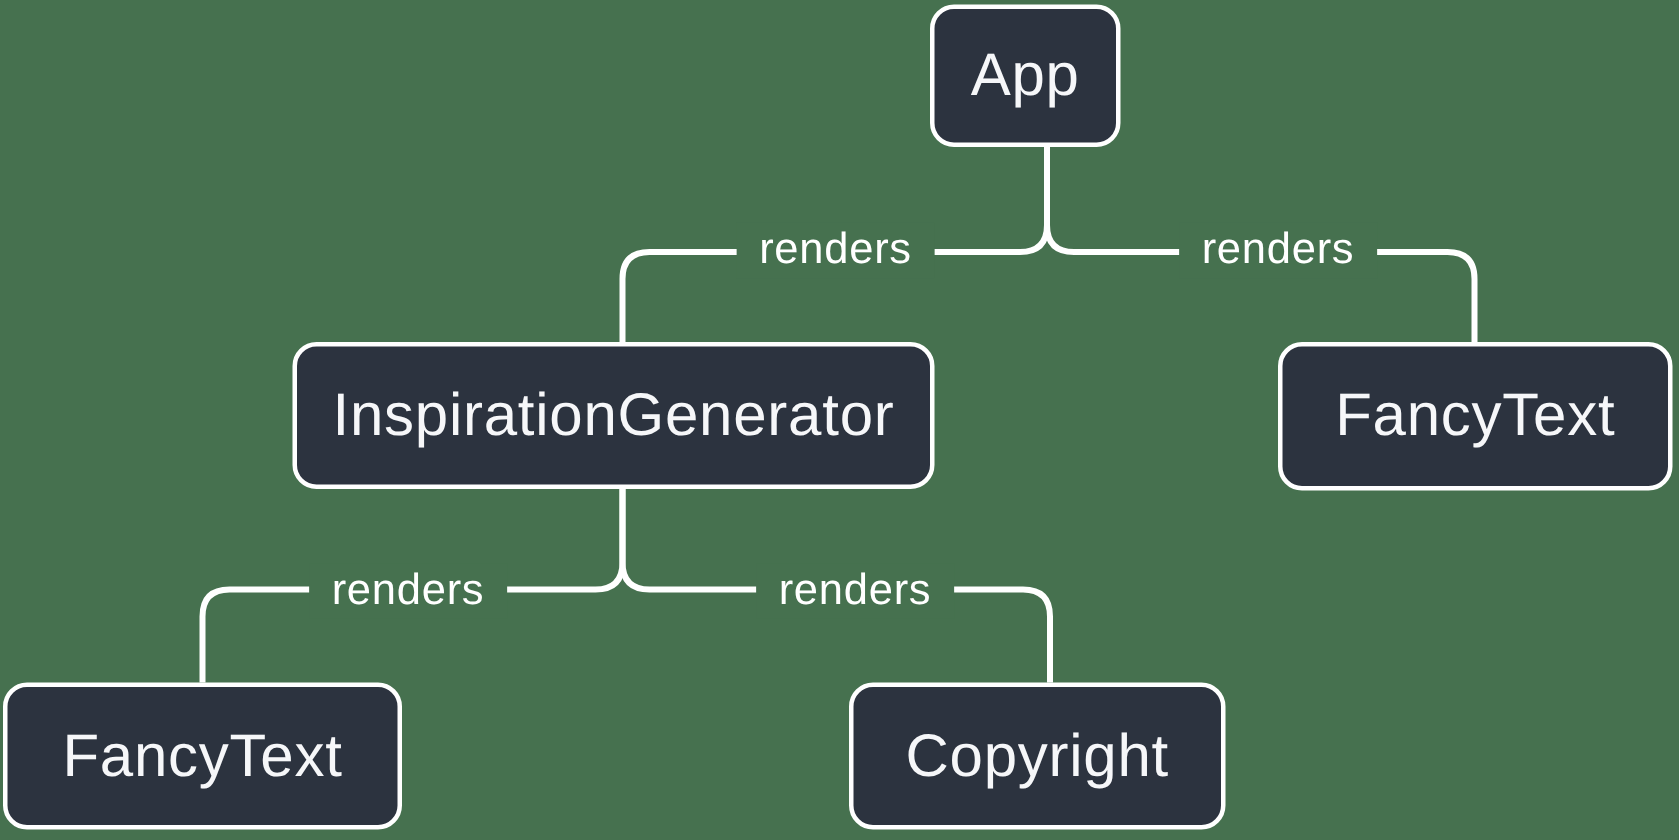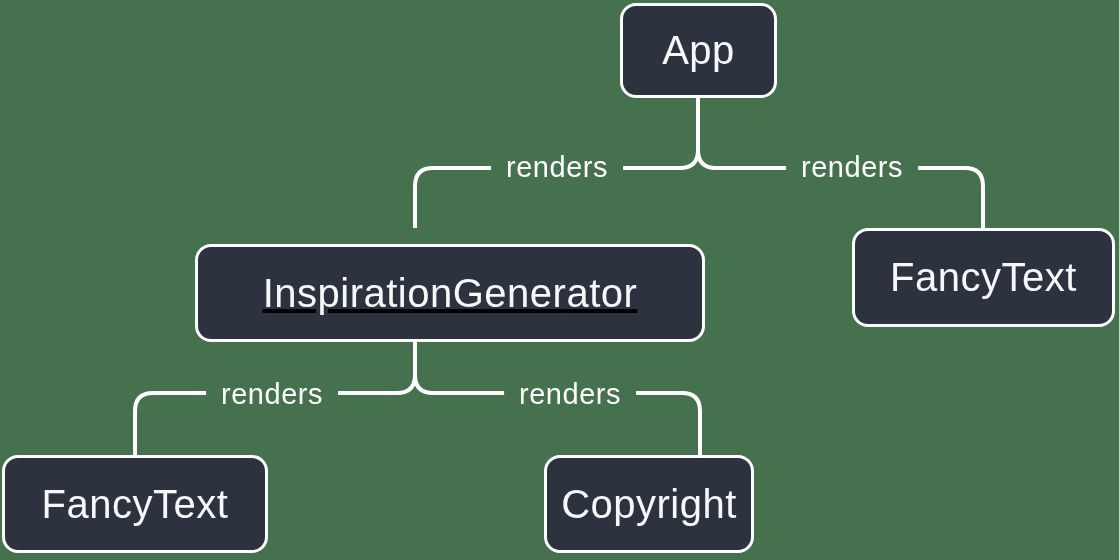--- a/index.html
+++ b/index.html
@@ -69,28 +69,28 @@
   <svg class="connectors" viewBox="0 0 1119 560" xmlns="http://www.w3.org/2000/svg">
       <path d="M 698 98 L 698 150 Q 698 168 680 168 L 433 168 Q 415 168 415 186 L 415 228"></path>
       <path d="M 698 98 L 698 150 Q 698 168 716 168 L 965 168 Q 983 168 983 186 L 983 228"></path>
       <path d="M 415 326 L 415 375 Q 415 393 397 393 L 153 393 Q 135 393 135 411 L 135 455"></path>
       <path d="M 415 326 L 415 375 Q 415 393 433 393 L 682 393 Q 700 393 700 411 L 700 455"></path>
     </svg>
 <span class="edge-label" style="left: 557px; top: 167px;">renders</span>
     <span class="edge-label" style="left: 852px; top: 167px;">renders</span>
     <span class="edge-label" style="left: 272px; top: 394px;">renders</span>
     <span class="edge-label" style="left: 570px; top: 394px;">renders</span>
-    <div class="node" style="left: 620px; top: 3px; width: 157px; height: 95px;">
+    <div class="node" style="left: 620px; top: 3px; width: 127px; height: 95px;">
       <span class="node-label">App</span>
     </div>
-    <div class="node" style="left: 195px; top: 244px; width: 510px; height: 98px; text-decoration: underline;">
+    <div class="node" style="left: 195px; top: 228px; width: 428px; height: 98px;">
       <span class="node-label">InspirationGenerator</span>
     </div>
     <div class="node" style="left: 852px; top: 228px; width: 263px; height: 99px;">
       <span class="node-label">FancyText</span>
     </div>
     <div class="node" style="left: 2px; top: 455px; width: 266px; height: 98px;">
       <span class="node-label">FancyText</span>
     </div>
-    <div class="node" style="left: 544px; top: 455px; width: 210px; height: 98px;">
+    <div class="node" style="left: 566px; top: 455px; width: 251px; height: 98px;">
       <span class="node-label">Copyright</span>
     </div>
   </div>
 
 </body></html>

